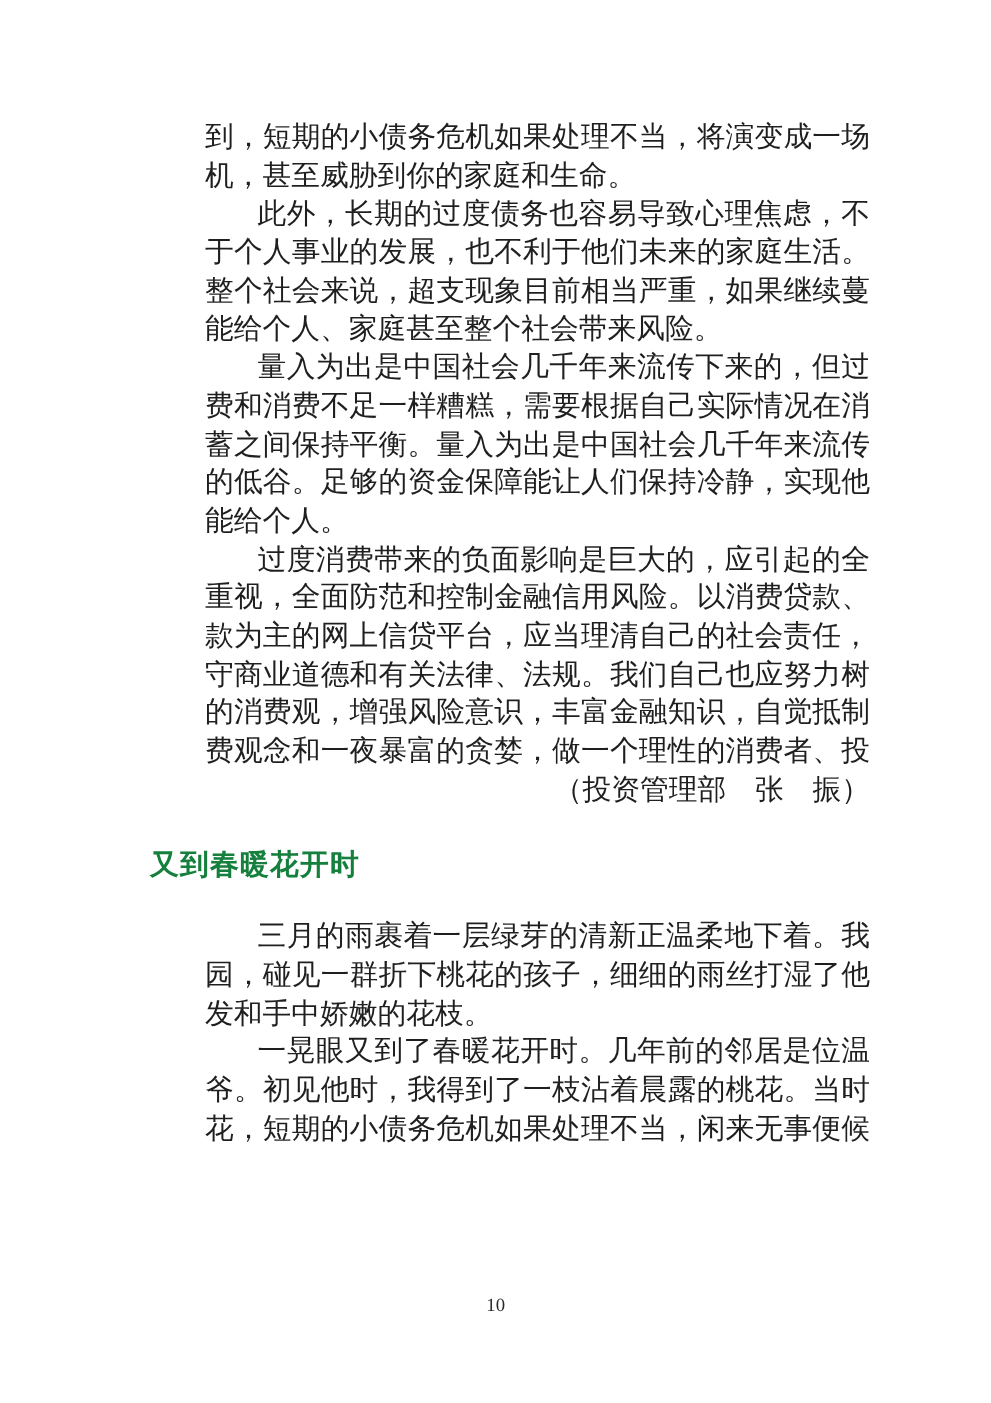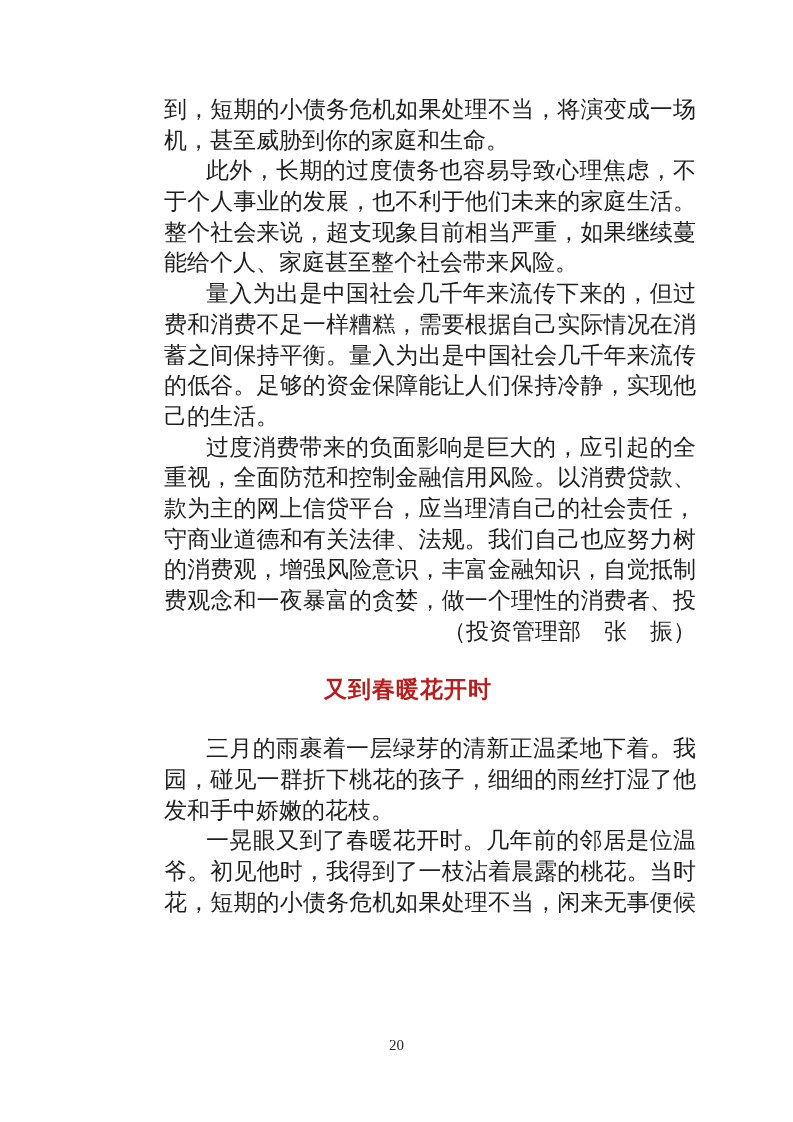--- a/index.html
+++ b/index.html
@@ -38,26 +38,25 @@
     text-align-last: justify;
     text-justify: inter-character;
   }
   
   .ind { text-indent: 42px; }
   .right { text-align: left; text-align-last: right; }
   .title {
     margin: 27px 0 26px 0;
     height: 34px;
     line-height: 34px;
-    font-family: Liberation Mono, monospace;
+    font-family: Liberation Sans, sans-serif;
     font-weight: bold;
     font-size: 23px;
     letter-spacing: 1px;
-    text-align: center;
-    color: #b91c1c;
+    color: #15803d;
   }
   .pagenum {
     position: absolute;
     top: 1036px;
     left: 0;
     width: 100%;
     text-align: center;
     font-size: 15px;
     line-height: 18px;
     color: #2a2a2a;
@@ -72,34 +71,34 @@
     <div class="line j">到，短期的小债务危机如果处理不当，将演变成一场重大危</div>
     <div class="line">机，甚至威胁到你的家庭和生命。</div>
     <div class="line j ind">此外，长期的过度债务也容易导致心理焦虑，不仅不利</div>
     <div class="line j">于个人事业的发展，也不利于他们未来的家庭生活。一旦一</div>
     <div class="line j">整个社会来说，超支现象目前相当严重，如果继续蔓延，可</div>
     <div class="line">能给个人、家庭甚至整个社会带来风险。</div>
     <div class="line j ind">量入为出是中国社会几千年来流传下来的，但过度消</div>
     <div class="line j">费和消费不足一样糟糕，需要根据自己实际情况在消费和储</div>
     <div class="line j">蓄之间保持平衡。量入为出是中国社会几千年来流传下来的</div>
     <div class="line j">的低谷。足够的资金保障能让人们保持冷静，实现他们对未</div>
-    <div class="line">己的生活。</div>
+    <div class="line">能给个人。</div>
     <div class="line j ind">过度消费带来的负面影响是巨大的，应引起的全社会的</div>
     <div class="line j">重视，全面防范和控制金融信用风险。以消费贷款、现金贷</div>
     <div class="line j">款为主的网上信贷平台，应当理清自己的社会责任，严格遵</div>
     <div class="line j">守商业道德和有关法律、法规。我们自己也应努力树立合理</div>
     <div class="line j">的消费观，增强风险意识，丰富金融知识，自觉抵制不良消</div>
     <div class="line j">费观念和一夜暴富的贪婪，做一个理性的消费者、投资者。</div>
     <div class="line right">（投资管理部　张　振）</div>
 
     <div class="title">又到春暖花开时</div>
 
     <div class="line j ind">三月的雨裹着一层绿芽的清新正温柔地下着。我途经公</div>
     <div class="line j">园，碰见一群折下桃花的孩子，细细的雨丝打湿了他们的头</div>
     <div class="line">发和手中娇嫩的花枝。</div>
     <div class="line j ind">一晃眼又到了春暖花开时。几年前的邻居是位温和的爷</div>
     <div class="line j">爷。初见他时，我得到了一枝沾着晨露的桃花。当时并不懂</div>
     <div class="line j">花，短期的小债务危机如果处理不当，闲来无事便候在家门口</div>
 
   </div>
 
-  <div class="pagenum">20</div>
+  <div class="pagenum">10</div>
 </div>
 
 </body></html>

